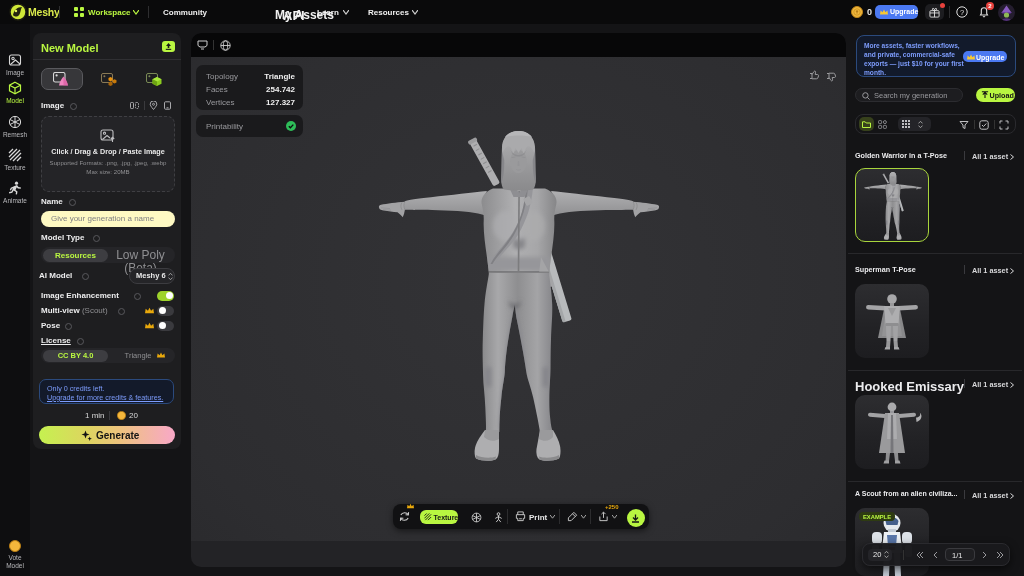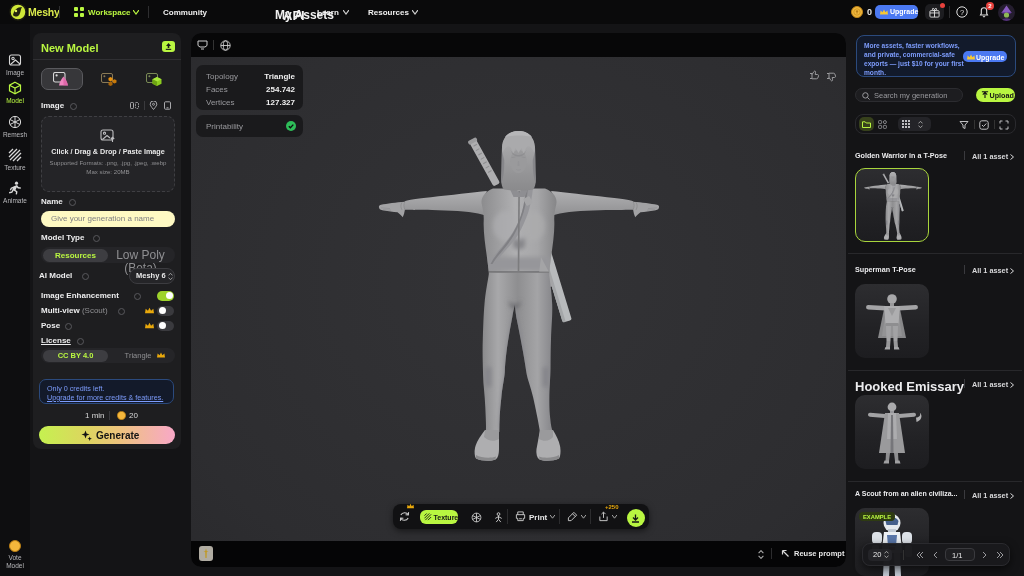--- a/index.html
+++ b/index.html
@@ -436,34 +436,20 @@
       <path d="M2 6 L2 10.5 L10 10.5 L10 6 M6 1.5 L6 7.5 M3.8 3.4 L6 1.2 L8.2 3.4"></path>
     </svg>
     <svg class="abs" style="left:421px;top:458px" width="5" height="4" viewBox="0 0 6 5">
         <path d="M0 0 L3 4 L6 0" fill="none" stroke="#aaa" stroke-width="1.2"></path>
       </svg>
     <div class="abs" style="left:435.5px;top:452px;width:18px;height:18px;background:#b9f641;border-radius:50%;"></div>
     <svg class="abs" style="left:440px;top:456.5px" width="9" height="9" viewBox="0 0 9 9" fill="none" stroke="#161616" stroke-width="1.3">
         <path d="M4.5 0.5 L4.5 5.5 M2 3.5 L4.5 6 L7 3.5 M1 8 L8 8"></path>
       </svg>
   </div>
-  <div class="abs" id="vp-bottom">
-    <div class="abs" style="left:8px;top:5px;width:14px;height:15px;background:#b0aca2;border-radius:3px;"></div>
-    <svg class="abs" style="left:11px;top:7px" width="8" height="11" viewBox="0 0 8 11">
-      <path d="M4 0.5 L4.8 3 L6.5 3.5 L4.8 4 L4.6 10 L3.4 10 L3.2 4 L1.5 3.5 L3.2 3Z" fill="#c09a28"></path>
-    </svg>
-    <svg class="abs" style="left:567px;top:8.5px" width="6" height="9" viewBox="0 0 5 7">
-        <path d="M0.5 2.4 L2.5 0.3 L4.5 2.4 M0.5 4.6 L2.5 6.7 L4.5 4.6" fill="none" stroke="#aaa" stroke-width="0.9"></path>
-      </svg>
-    <div class="abs" style="left:580px;top:7px;width:1px;height:11px;background:#2c2c2e;"></div>
-    <svg class="abs" style="left:590px;top:8px" width="9" height="9" viewBox="0 0 9 9" fill="none" stroke="#d8d8d8" stroke-width="1.2">
-        <path d="M1.5 1.5 L7.5 7.5 M1.5 1.5 L1.5 5.5 M1.5 1.5 L5.5 1.5"></path>
-      </svg>
-    <span class="abs" style="left:603px;top:8px;font-size:7.5px;font-weight:bold;color:#e8e8e8;">Reuse prompt</span>
-  </div>
 </div>
 <div class="abs" id="rightpanel">
   <div class="abs" style="left:10px;top:11px;width:160px;height:42px;background:#121a2b;border:1px solid #2b4a7d;border-radius:8px;"></div>
   <div class="abs" style="left:18px;top:16.5px;font-size:6.6px;font-weight:bold;color:#7d9cfc;line-height:9.2px;">More assets, faster workflows,<br>and private, commercial-safe<br>exports — just $10 for your first<br>month.</div>
   <div class="abs" style="left:117px;top:27px;width:44px;height:11px;background:#4b79f2;border-radius:5px;"></div>
   <svg class="abs" style="left:121px;top:30px" width="8" height="6" viewBox="0 0 8 6">
       <path d="M0 5.5 L0.6 1.5 L2.6 3.2 L4 0.5 L5.4 3.2 L7.4 1.5 L8 5.5Z" fill="#f8c832"></path>
     </svg>
   <span class="abs" style="left:130px;top:29.5px;font-size:7px;font-weight:bold;color:#fff;">Upgrade</span>
 

